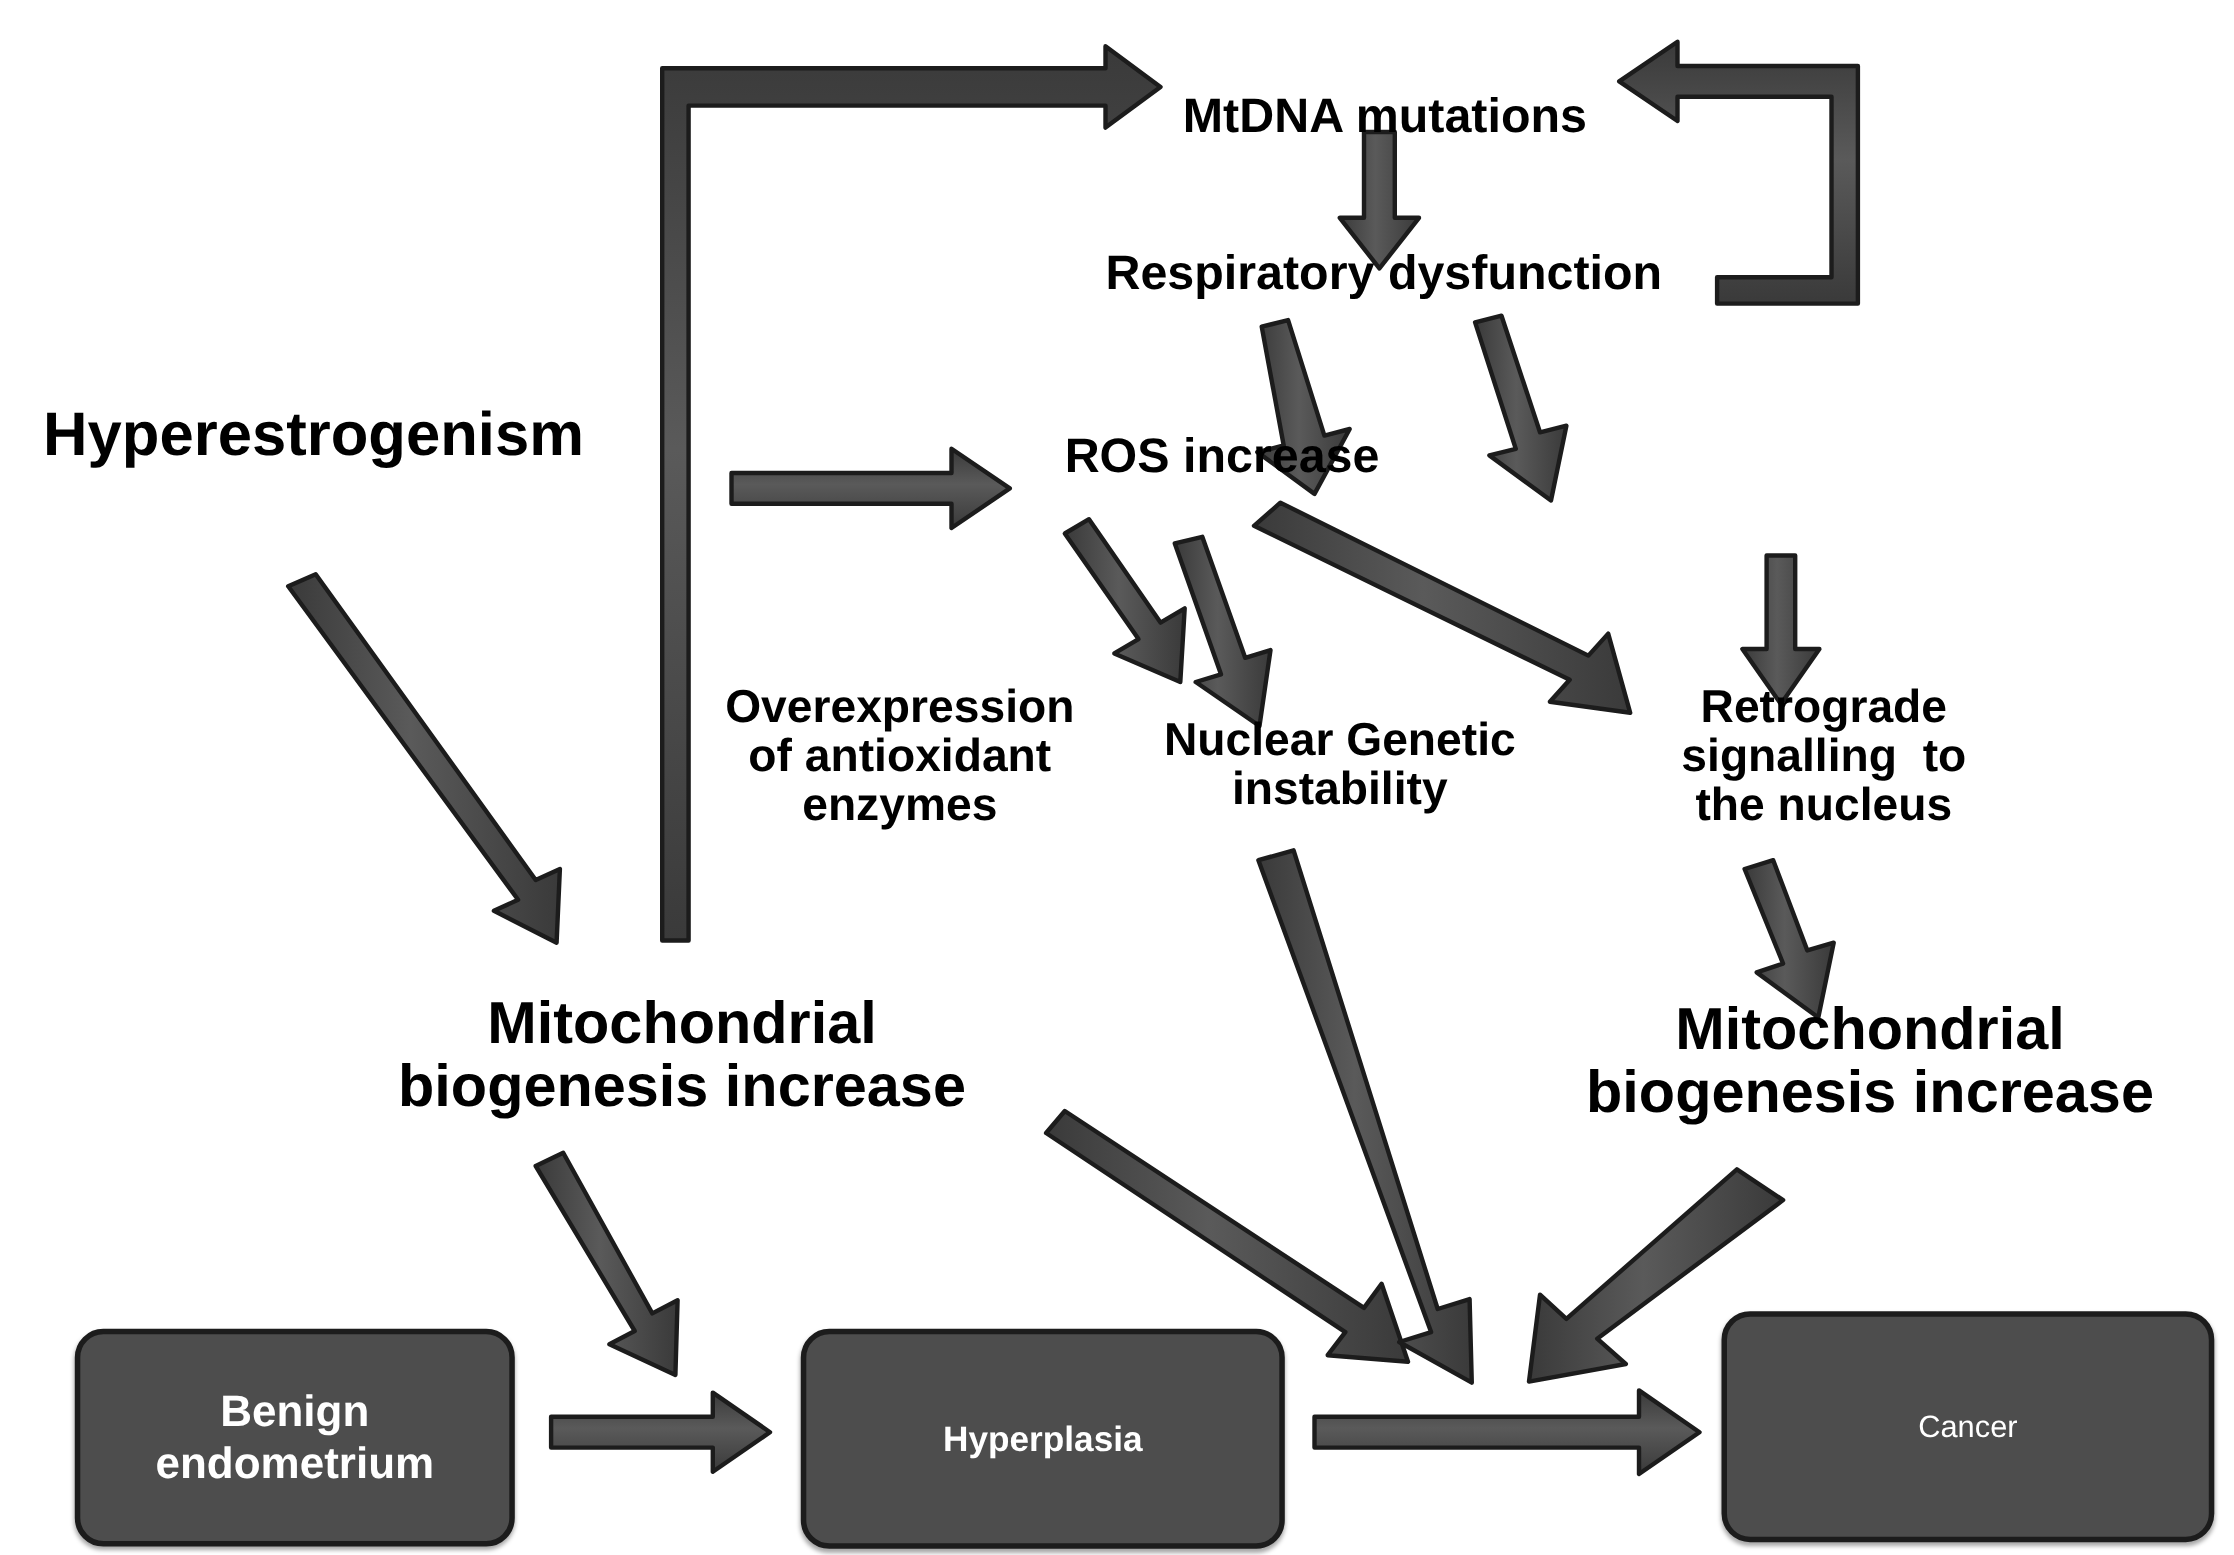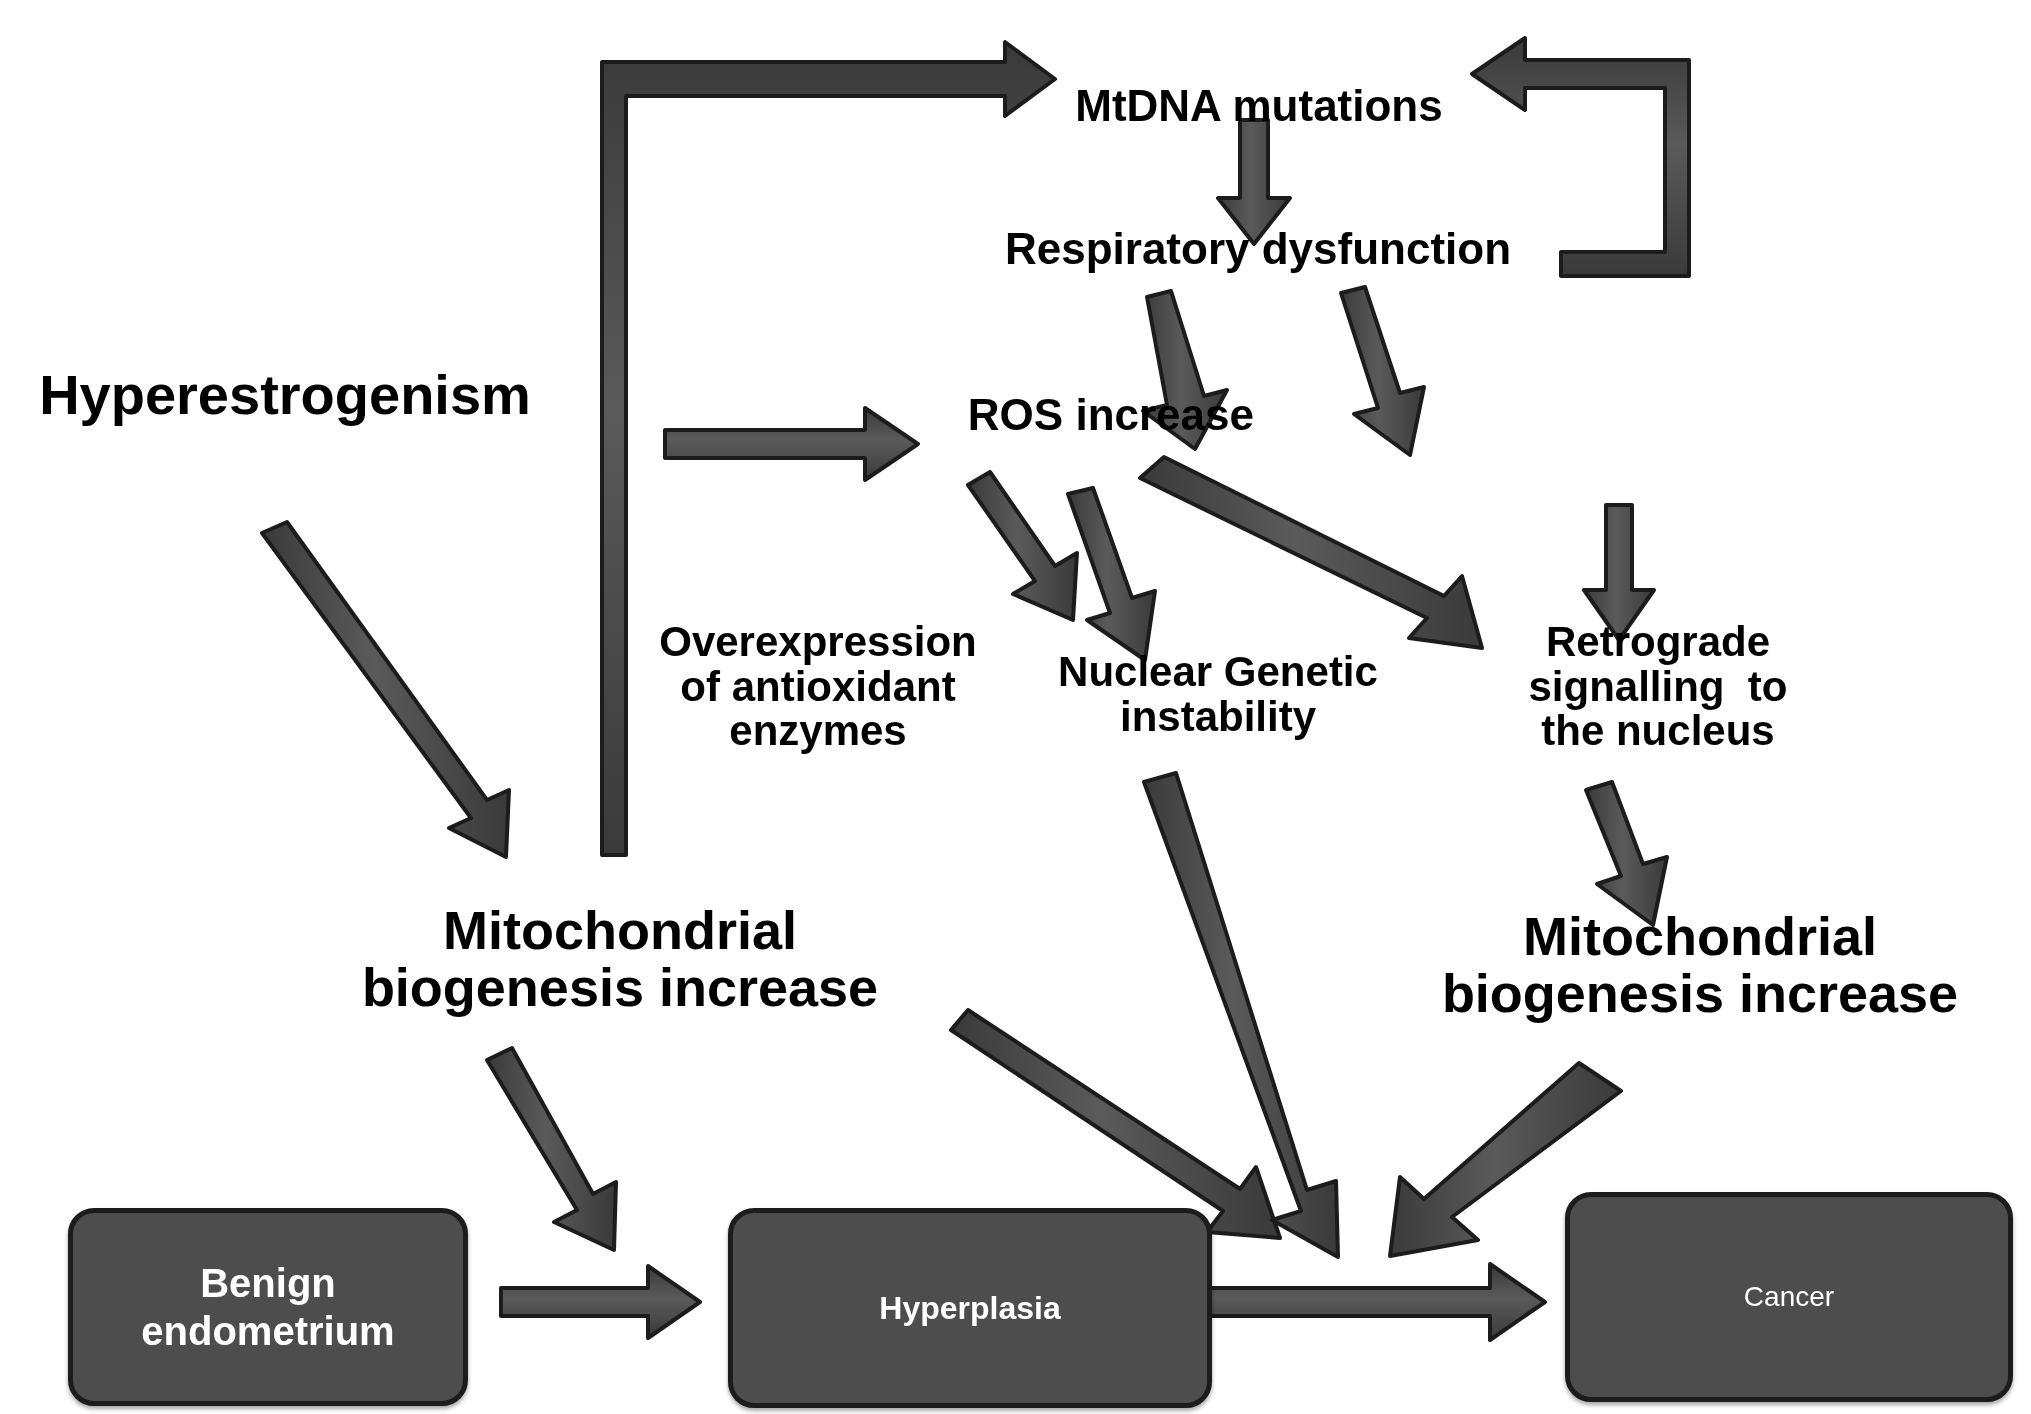--- a/index.html
+++ b/index.html
@@ -173,17 +173,17 @@
 biogenesis increase</div>
 
   <div class="node-label" style="left:1380px; top:908px; width:640px; font-size:54px;">Mitochondrial
 biogenesis increase</div>
 
 
 
   <div class="stage-box bold" style="left:68px; top:1208px; width:400px; height:198px; font-size:40px;">Benign
 endometrium</div>
 
-  <div class="stage-box bold" style="left:728px; top:1208px; width:484px; height:200px; font-size:32px;">Hyperplasia</div>
+  <div class="stage-box bold" style="left:728px; top:1208px; width:440px; height:200px; font-size:32px;">Hyperplasia</div>
 
   <div class="stage-box light" style="left:1565px; top:1192px; width:448px; height:210px; font-size:28px;">Cancer</div>
 
 </div>
 
 </body></html>

